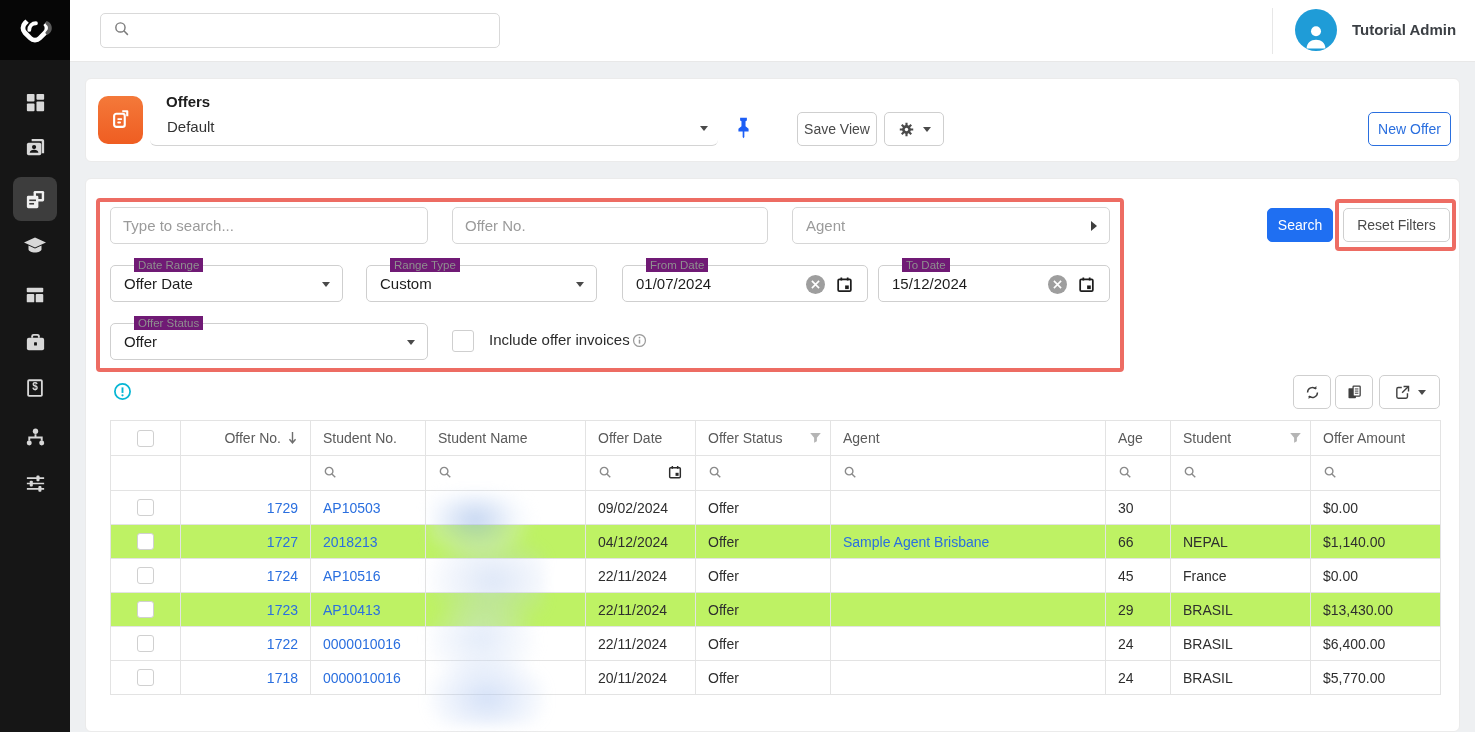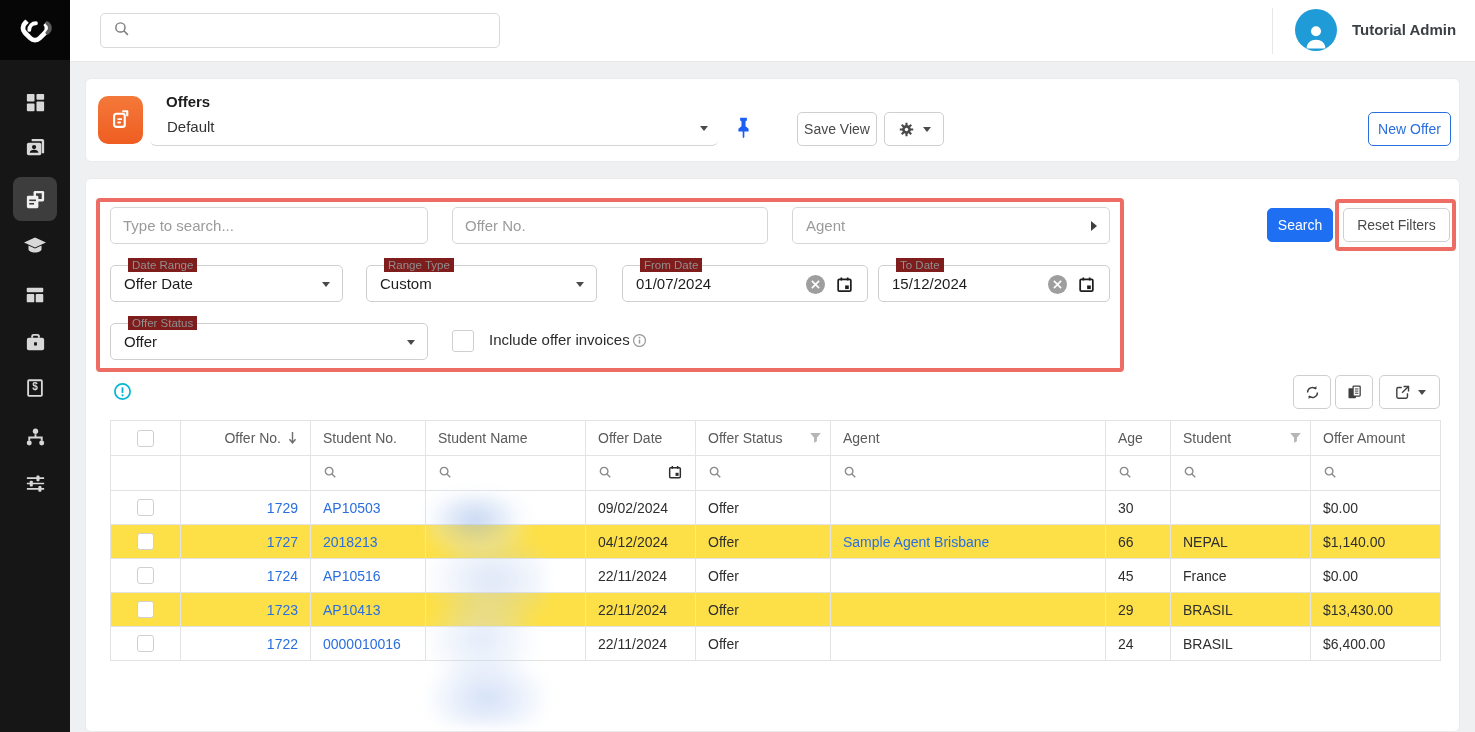--- a/index.html
+++ b/index.html
@@ -42,21 +42,21 @@
   .gear-btn{left:884px;top:112px;width:60px;height:34px;gap:8px}
   .new-offer-btn{left:1368px;top:112px;width:83px;height:34px;border:1px solid #2a6fdf;color:#2a6fdf}
 
   
   .finput{height:37px;border:1px solid #d6d6d6;border-radius:5px;background:#fff;font-size:15px;color:#333;padding:0 12px;font-family:inherit;outline:none}
   .finput::placeholder{color:#9b9b9b}
   .agent-dd{left:792px;top:207px;width:318px;height:37px;border:1px solid #d6d6d6;border-radius:5px;background:#fff;cursor:pointer}
   .agent-dd .ph{position:absolute;left:13px;top:9px;font-size:15px;color:#9b9b9b}
   .caret-right{position:absolute;right:12px;top:13px;width:0;height:0;border-top:5px solid transparent;border-bottom:5px solid transparent;border-left:6px solid #3f3f3f}
   .ofield{height:37px;border:1px solid #cfcfcf;border-radius:5px;background:#fff;cursor:pointer}
-  .ofield .flabel{position:absolute;top:-8px;left:17px;background:#7f1d1d;padding:0 4px;font-size:11.5px;color:#8f8f8f;line-height:14px;white-space:nowrap}
+  .ofield .flabel{position:absolute;top:-8px;left:23px;background:#701a75;padding:0 4px;font-size:11.5px;color:#8f8f8f;line-height:14px;white-space:nowrap}
   .ofield .fvalue{position:absolute;left:13px;top:9px;font-size:15px;color:#1d1d1d;white-space:nowrap}
   .ofield .caret{position:absolute;right:12px;top:16px}
   .clear-x{position:absolute;top:9px;width:19px;height:19px;border-radius:50%;background:#9e9e9e;display:flex;align-items:center;justify-content:center;cursor:pointer}
   .cal-btn{position:absolute;top:9px;width:20px;height:20px;cursor:pointer;color:#1d1d1d}
   .chk{width:22px;height:22px;border:1px solid #cfcfcf;border-radius:3px;background:#fff;cursor:pointer;display:inline-block}
   .inc-label{left:489px;top:331px;font-size:15px;color:#2c2c2c}
   .search-btn{left:1267px;top:208px;width:66px;height:34px;background:#1f6ff2;border:1px solid #1f6ff2;border-radius:5px;color:#fff;font-size:14px;display:flex;align-items:center;justify-content:center;cursor:pointer}
   .reset-btn{left:1343px;top:208px;width:107px;height:34px}
 
   .annot{border:4px solid #ed6c63;border-radius:4px;pointer-events:none;z-index:9}
@@ -69,21 +69,21 @@
   .refresh-btn{left:1293px;width:38px}
   .columns-btn{left:1335px;width:38px}
   .export-btn{left:1379px;width:61px;gap:7px}
 
   
   .grid-wrap{left:110px;top:420px;width:1330px}
   table{border-collapse:collapse;table-layout:fixed;width:1330px;font-size:14px;background:#fff}
   th,td{border:1px solid #e3e3e3;padding:0 12px;height:34px;overflow:hidden;white-space:nowrap;text-align:left;font-weight:normal}
   thead th{height:35px;color:#5a5a5a;cursor:pointer;position:relative}
   tr.filter-row th{height:35px;cursor:default}
-  tr.stripe td{background:#fde047}
+  tr.stripe td{background:#bef264}
   td{color:#2e2e2e}
   .cell-right{text-align:right}
   a.cell-link{color:#2a6fdf;text-decoration:none;cursor:pointer}
   .cb{width:17px;height:17px;border:1px solid #d0d0d0;border-radius:3px;background:#fff;display:inline-block;vertical-align:middle;cursor:pointer}
   .hdr-flex{display:flex;align-items:center;gap:6px}
   .hdr-flex.right{justify-content:flex-end}
   .funnel{position:absolute;right:8px;top:10px;color:#b5b5b5;cursor:pointer}
   .mag{color:#8a8a8a;cursor:pointer}
   .fcell-flex{display:flex;align-items:center;justify-content:space-between}
   .blur-blob{left:428px;top:492px;width:118px;height:234px;pointer-events:none;z-index:3;border-radius:10px;
@@ -485,17 +485,29 @@
       <td class="cell-right"><a class="cell-link">1722</a></td>
       <td><a class="cell-link">0000010016</a></td>
       <td></td>
       <td>22/11/2024</td>
       <td>Offer</td>
       <td><a class="cell-link"></a></td>
       <td>24</td>
       <td>BRASIL</td>
       <td>$6,400.00</td>
     </tr>
+    <tr>
+      <td style="text-align:center"><span class="cb"></span></td>
+      <td class="cell-right"><a class="cell-link">1718</a></td>
+      <td><a class="cell-link">0000010016</a></td>
+      <td></td>
+      <td>20/11/2024</td>
+      <td>Offer</td>
+      <td><a class="cell-link"></a></td>
+      <td>24</td>
+      <td>BRASIL</td>
+      <td>$5,770.00</td>
+    </tr>
   </tbody>
 </table>
 </div>
 
 <div class="abs blur-blob"></div>
 
 </body></html>

